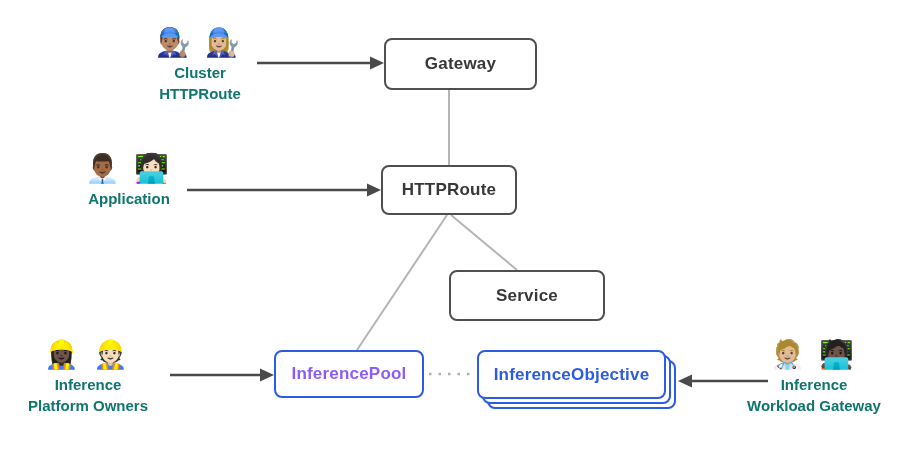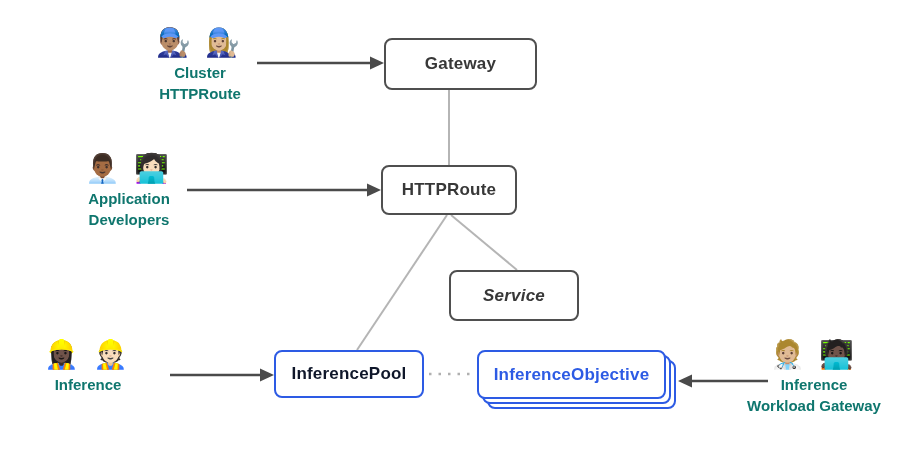--- a/index.html
+++ b/index.html
@@ -25,24 +25,24 @@
     display: flex;
     align-items: center;
     justify-content: center;
     font-weight: bold;
     font-size: 17px;
     color: #383838;
     letter-spacing: 0.2px;
   }
   .node.gateway   { left: 384px; top: 38px;  width: 153px; height: 52px; }
   .node.httproute { left: 381px; top: 165px; width: 136px; height: 50px; }
-  .node.service   { left: 449px; top: 270px; width: 130px; height: 51px; font-style: italic; }
+  .node.service   { left: 449px; top: 270px; width: 156px; height: 51px; }
   .node.blue {
     border-color: #2d5be4;
-    color: #0f172a;
+    color: #8b5cf6;
   }
   .node.inferencepool { left: 274px; top: 350px; width: 150px; height: 48px; }
   .stack { position: absolute; left: 477px; top: 350px; width: 189px; height: 49px; }
   .stack .layer {
     position: absolute;
     box-sizing: border-box;
     width: 189px; height: 49px;
     background: #ffffff;
     border: 2px solid #2d5be4;
     border-radius: 8px;
@@ -129,26 +129,26 @@
 
   <div class="actor cluster-operators">
     <div class="emojis">👨🏽‍🔧 👩🏼‍🔧</div>
     <div class="actor-label">Cluster</div>
     <div class="actor-label">HTTPRoute</div>
   </div>
 
   <div class="actor application-developers">
     <div class="emojis">👨🏾‍💼 👩🏻‍💻</div>
     <div class="actor-label">Application</div>
-    <div class="actor-label">Developers</div>
   </div>
 
   <div class="actor inference-platform-owners">
     <div class="emojis">👷🏿‍♀️ 👷🏻</div>
     <div class="actor-label">Inference</div>
+    <div class="actor-label">Platform Owners</div>
   </div>
 
   <div class="actor inference-workload-owners">
     <div class="emojis">🧑🏼‍⚕️ 🧑🏿‍💻</div>
     <div class="actor-label">Inference</div>
     <div class="actor-label">Workload Gateway</div>
   </div>
 
 </div>
 

